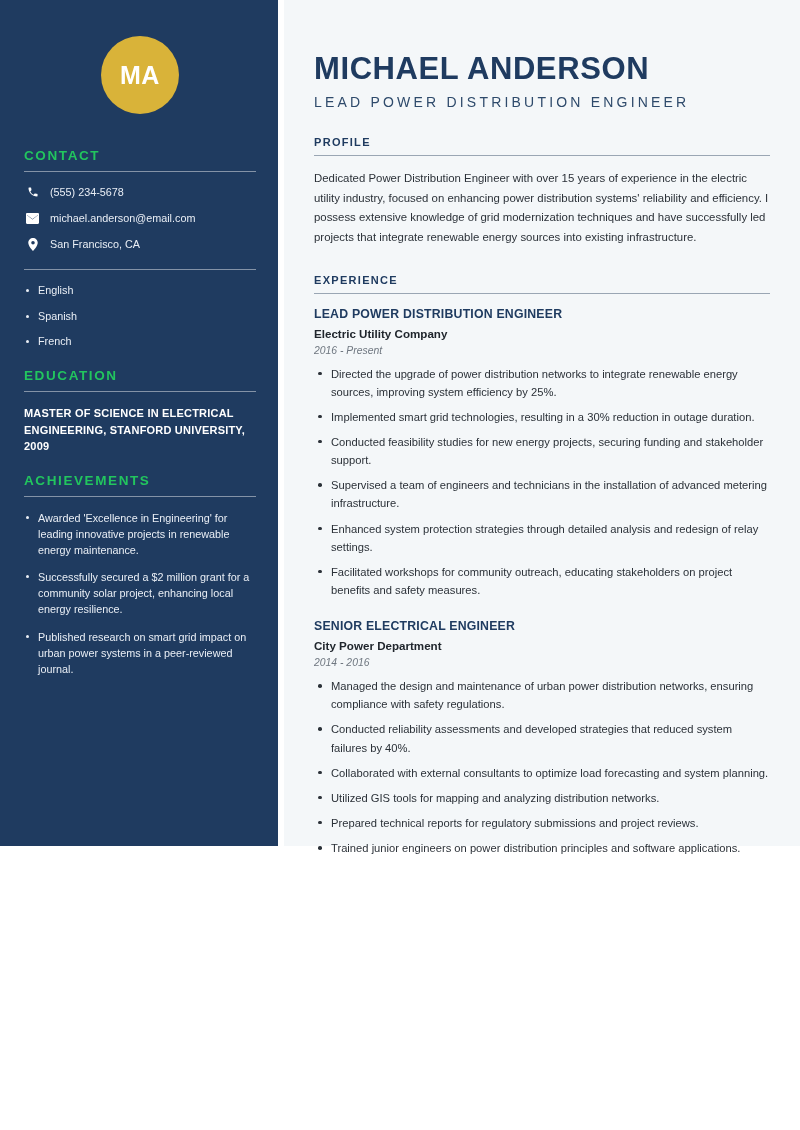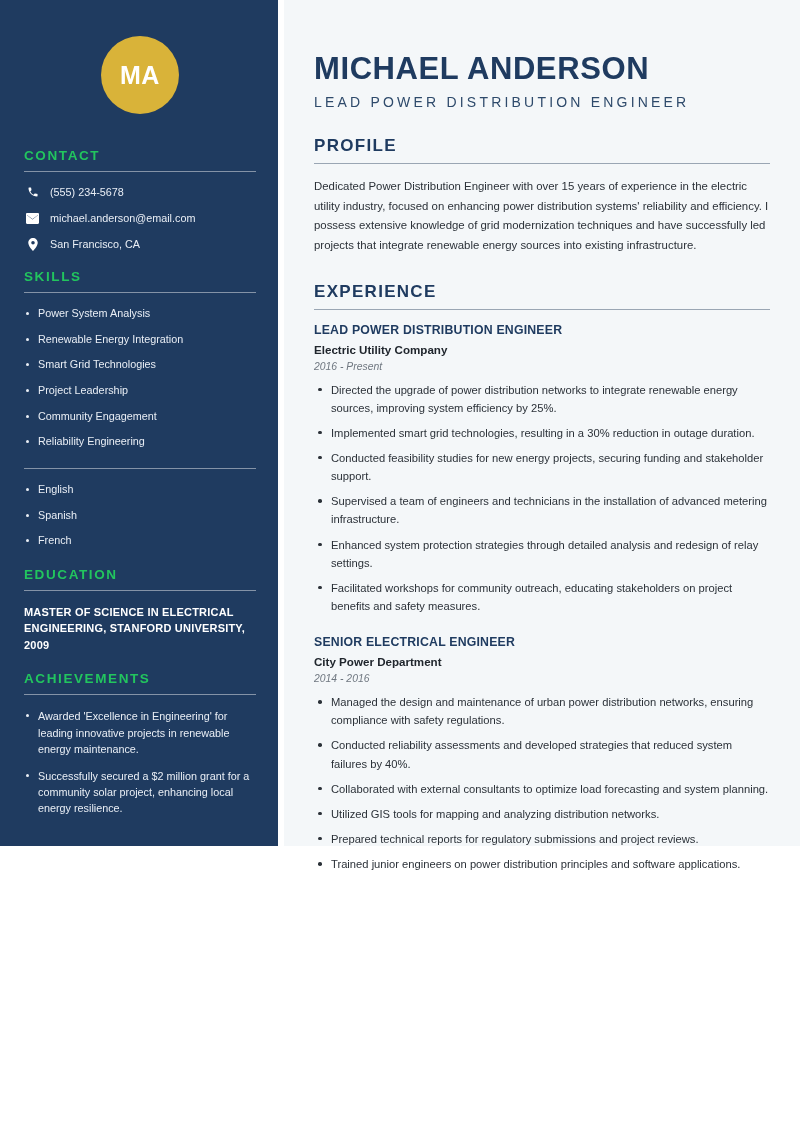--- a/index.html
+++ b/index.html
@@ -157,21 +157,21 @@
   .job-title-top {
     font-size: 14px;
     color: #2E4A6B;
     letter-spacing: 3.2px;
     margin-top: 8px;
   }
 
   .main-section { margin-top: 26px; }
 
   .main-heading {
-    font-size: 17px;
+    font-size: 11px;
     font-weight: bold;
     letter-spacing: 1.3px;
     color: #1F3B60;
     padding-bottom: 7px;
   }
 
   .main-rule {
     height: 1px;
     background: #9AA6B4;
     margin-bottom: 13px;
@@ -269,32 +269,20 @@
             <svg width="10" height="13" viewBox="0 0 16 22" fill="#ffffff">
               <path d="M8 0C3.6 0 0 3.6 0 8c0 6 8 14 8 14s8-8 8-14c0-4.4-3.6-8-8-8zm0 11a3 3 0 110-6 3 3 0 010 6z"></path>
             </svg>
           </span>
           <span>San Francisco, CA</span>
         </li>
 
       </ul>
     </section>
 
-    <section class="side-section">
-      <div class="side-heading">SKILLS</div>
-      <div class="side-rule"></div>
-      <ul class="side-bullets tight">
-        <li>Power System Analysis</li>
-        <li>Renewable Energy Integration</li>
-        <li>Smart Grid Technologies</li>
-        <li>Project Leadership</li>
-        <li>Community Engagement</li>
-        <li>Reliability Engineering</li>
-      </ul>
-    </section>
 
     <section class="side-section">
       <div class="side-rule"></div>
       <ul class="side-bullets tight">
         <li>English</li>
         <li>Spanish</li>
         <li>French</li>
       </ul>
     </section>
 
@@ -303,20 +291,21 @@
       <div class="side-rule"></div>
       <div class="edu-entry">MASTER OF SCIENCE IN ELECTRICAL ENGINEERING, STANFORD UNIVERSITY, 2009</div>
     </section>
 
     <section class="side-section" style="">
       <div class="side-heading">ACHIEVEMENTS</div>
       <div class="side-rule"></div>
       <ul class="side-bullets achieve-bullets">
         <li>Awarded 'Excellence in Engineering' for leading innovative projects in renewable energy maintenance.</li>
         <li>Successfully secured a $2 million grant for a community solar project, enhancing local energy resilience.</li>
+        <li>Published research on smart grid impact on urban power systems in a peer-reviewed journal.</li>
       </ul>
     </section>
 
   </aside>
 
   <div class="gap-strip"></div>
 
   <main class="main">
 
     <h1 class="name">MICHAEL ANDERSON</h1>

